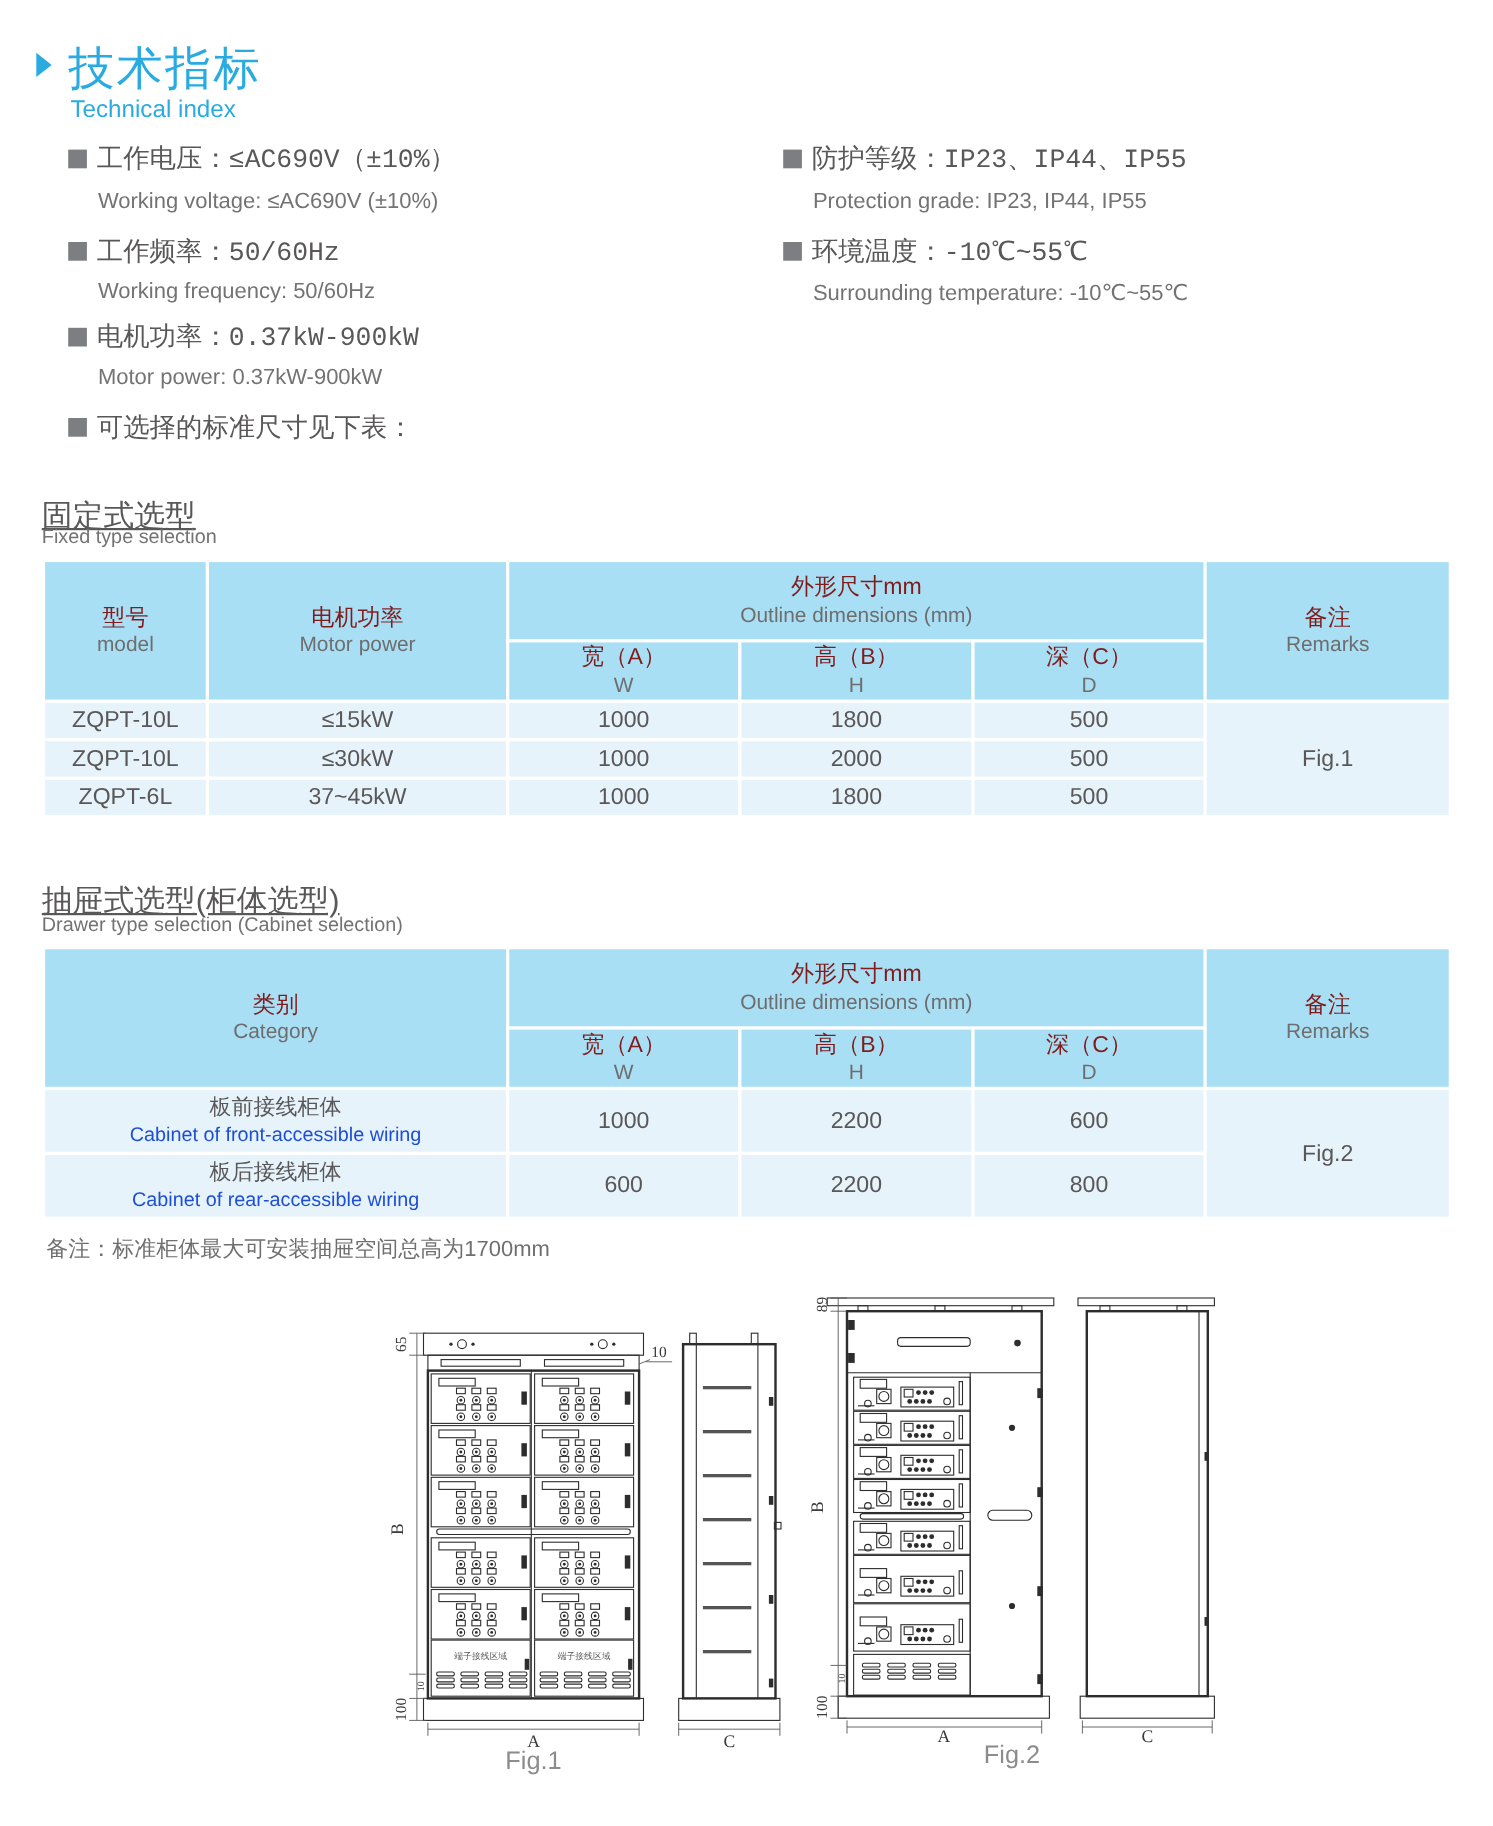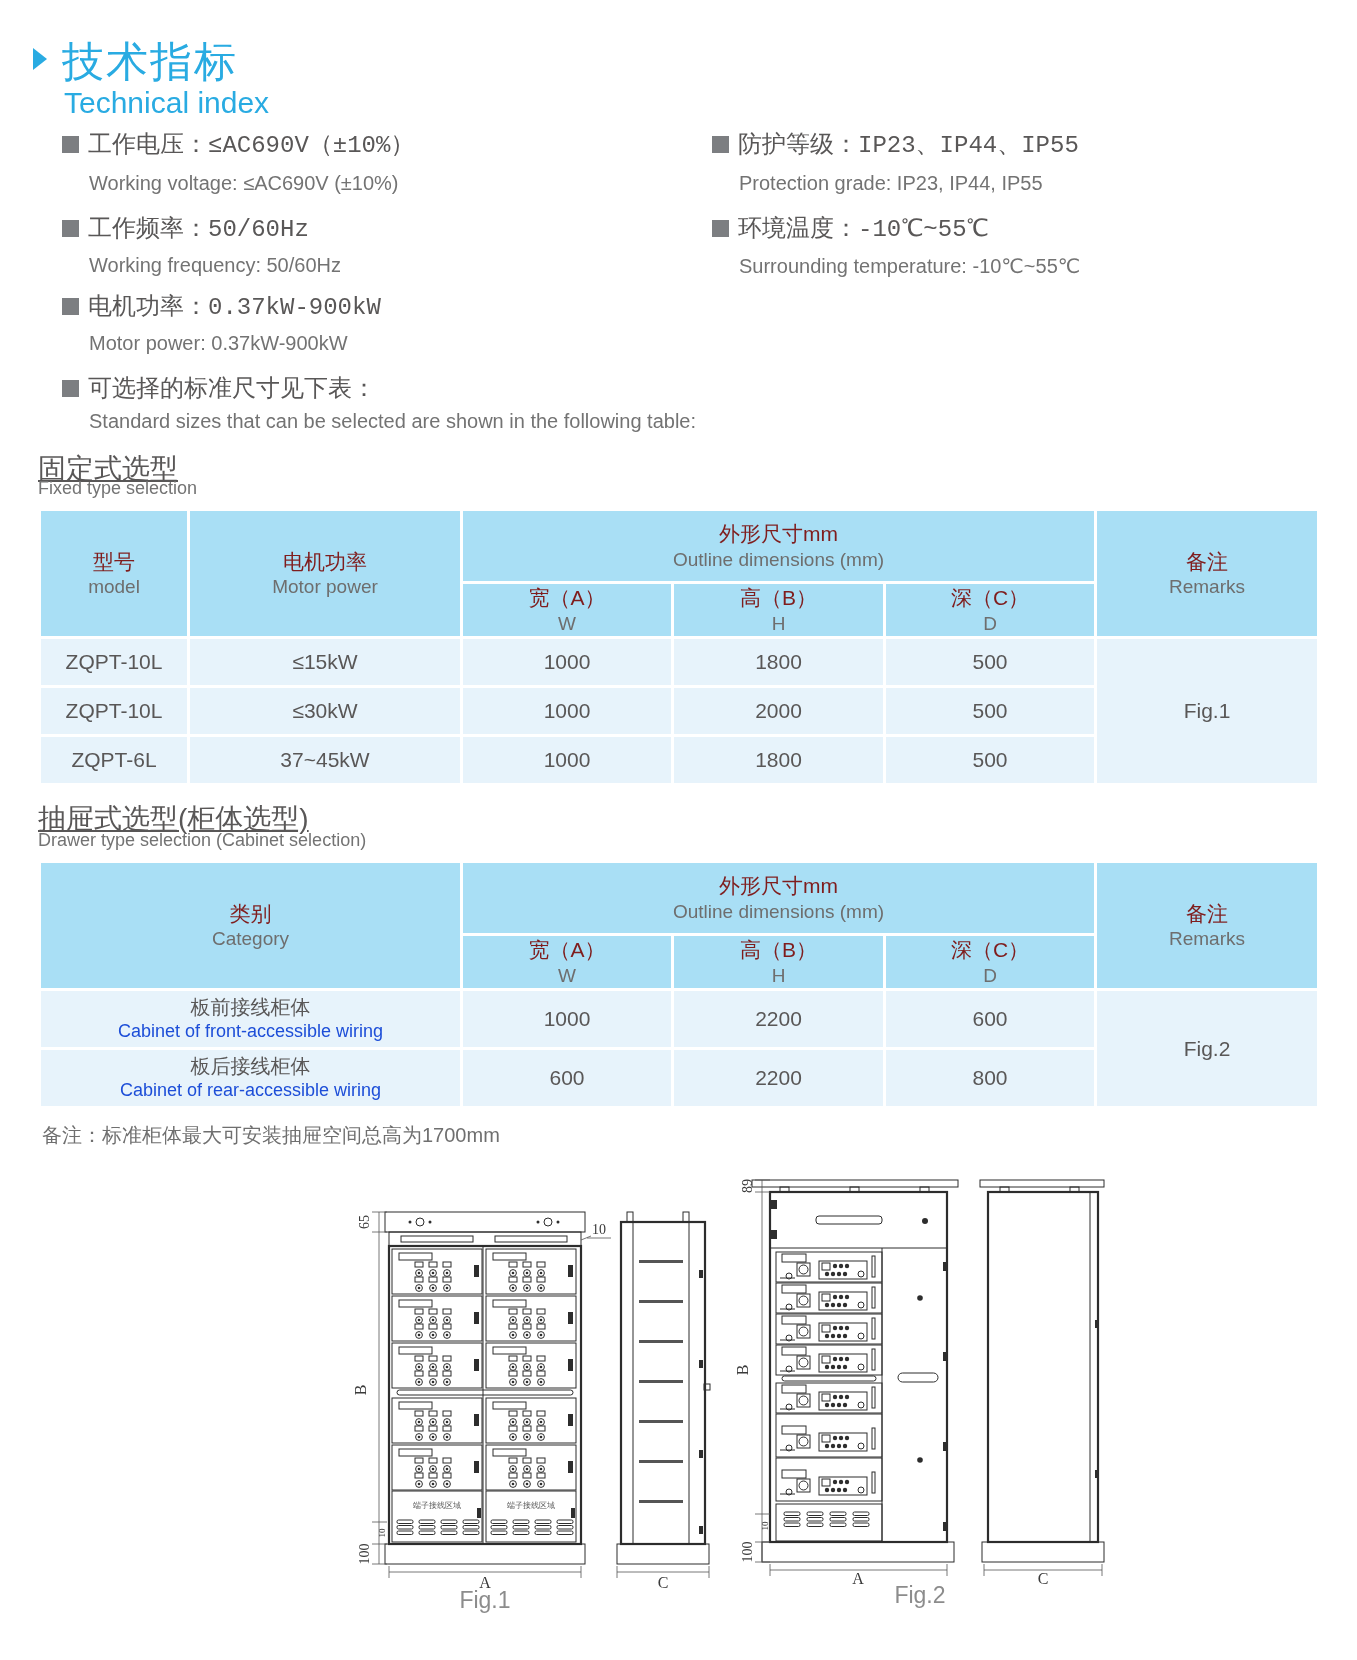--- a/index.html
+++ b/index.html
@@ -2,21 +2,21 @@
 <html><head>
 <meta charset="utf-8">
 <style>
   html,body{margin:0;padding:0;background:#ffffff;}
   .page{position:relative;width:1357px;height:1660px;background:#ffffff;overflow:hidden;
         font-family:"Liberation Sans","DejaVu Sans",sans-serif;color:#5a5a5a;}
   .abs{position:absolute;}
 
   
   .title-zh{left:62px;top:34px;font-size:42px;color:#29ABE2;letter-spacing:2px;}
-  .title-en{left:64px;top:86px;font-size:30px;color:#29ABE2;}
+  .title-en{left:64px;top:86px;font-size:22px;color:#29ABE2;}
   .tri{left:33px;top:48px;width:0;height:0;border-left:14px solid #29ABE2;
        border-top:11px solid transparent;border-bottom:11px solid transparent;}
 
   
   .spec-zh{font-size:24px;color:#595757;white-space:nowrap;font-family:Liberation Mono, monospace;}
   .spec-en{font-size:20px;color:#737373;white-space:nowrap;padding-left:27px;}
   .sq{display:inline-block;width:17px;height:17px;background:#7c7e81;margin-right:9px;vertical-align:-1px;}
 
   
   .sec-zh{font-size:28px;color:#595757;text-decoration:underline;}
@@ -24,21 +24,21 @@
 
   
   table{border-collapse:separate;border-spacing:3px;table-layout:fixed;background:#ffffff;}
   th{background:#A9DFF5;font-weight:normal;text-align:center;vertical-align:middle;padding:0;}
   td{background:#E7F3FB;text-align:center;vertical-align:middle;padding:0;}
   .th-zh{font-size:21px;color:#7f1d1d;line-height:1.3;}
   .th-en{font-size:19px;color:#6e6e6e;line-height:1.25;}
   .td-num{font-size:21px;color:#595757;}
   .td-zh{font-size:20px;color:#595757;line-height:1.25;}
   .td-en{font-size:18px;color:#1d4ed8;line-height:1.25;}
-  .h1{height:70px;} .h2{height:52px;} .r1{height:46px;} .r2{height:56px;}
+  .h1{height:70px;} .h2{height:52px;} .r1{height:32px;} .r2{height:56px;}
 
   .note-zh{font-size:20px;color:#6f6f6f;}
   .note-en{font-size:20px;color:#777777;}
 
   
   .fig{position:absolute;}
   .ln{fill:none;stroke:#2d2d2d;stroke-width:1;}
   .ln2{fill:none;stroke:#2d2d2d;stroke-width:2.2;}
   .lnt{fill:none;stroke:#555555;stroke-width:0.8;}
   .fl{fill:#2d2d2d;stroke:none;}
@@ -58,21 +58,20 @@
   <div class="abs title-zh">技术指标</div>
   <div class="abs title-en">Technical index</div>
 
   <div class="abs spec-zh" style="left:62px;top:128px"><span class="sq"></span><span>工作电压：≤AC690V（±10%）</span></div>
   <div class="abs spec-en" style="left:62px;top:172px">Working voltage: ≤AC690V (±10%)</div>
   <div class="abs spec-zh" style="left:62px;top:212px"><span class="sq"></span><span>工作频率：50/60Hz</span></div>
   <div class="abs spec-en" style="left:62px;top:254px">Working frequency: 50/60Hz</div>
   <div class="abs spec-zh" style="left:62px;top:290px"><span class="sq"></span><span>电机功率：0.37kW-900kW</span></div>
   <div class="abs spec-en" style="left:62px;top:332px">Motor power: 0.37kW-900kW</div>
   <div class="abs spec-zh" style="left:62px;top:372px"><span class="sq"></span><span>可选择的标准尺寸见下表：</span></div>
-  <div class="abs spec-en" style="left:62px;top:410px">Standard sizes that can be selected are shown in the following table:</div>
 
   <div class="abs spec-zh" style="left:712px;top:128px"><span class="sq"></span><span>防护等级：IP23、IP44、IP55</span></div>
   <div class="abs spec-en" style="left:712px;top:172px">Protection grade: IP23, IP44, IP55</div>
   <div class="abs spec-zh" style="left:712px;top:212px"><span class="sq"></span><span>环境温度：-10℃~55℃</span></div>
   <div class="abs spec-en" style="left:712px;top:254px">Surrounding temperature: -10℃~55℃</div>
 
   <div class="abs sec-zh" style="left:38px;top:450px">固定式选型</div>
   <div class="abs sec-en" style="left:38px;top:478px">Fixed type selection</div>
 
   <table class="abs" style="left:38px;top:508px">

